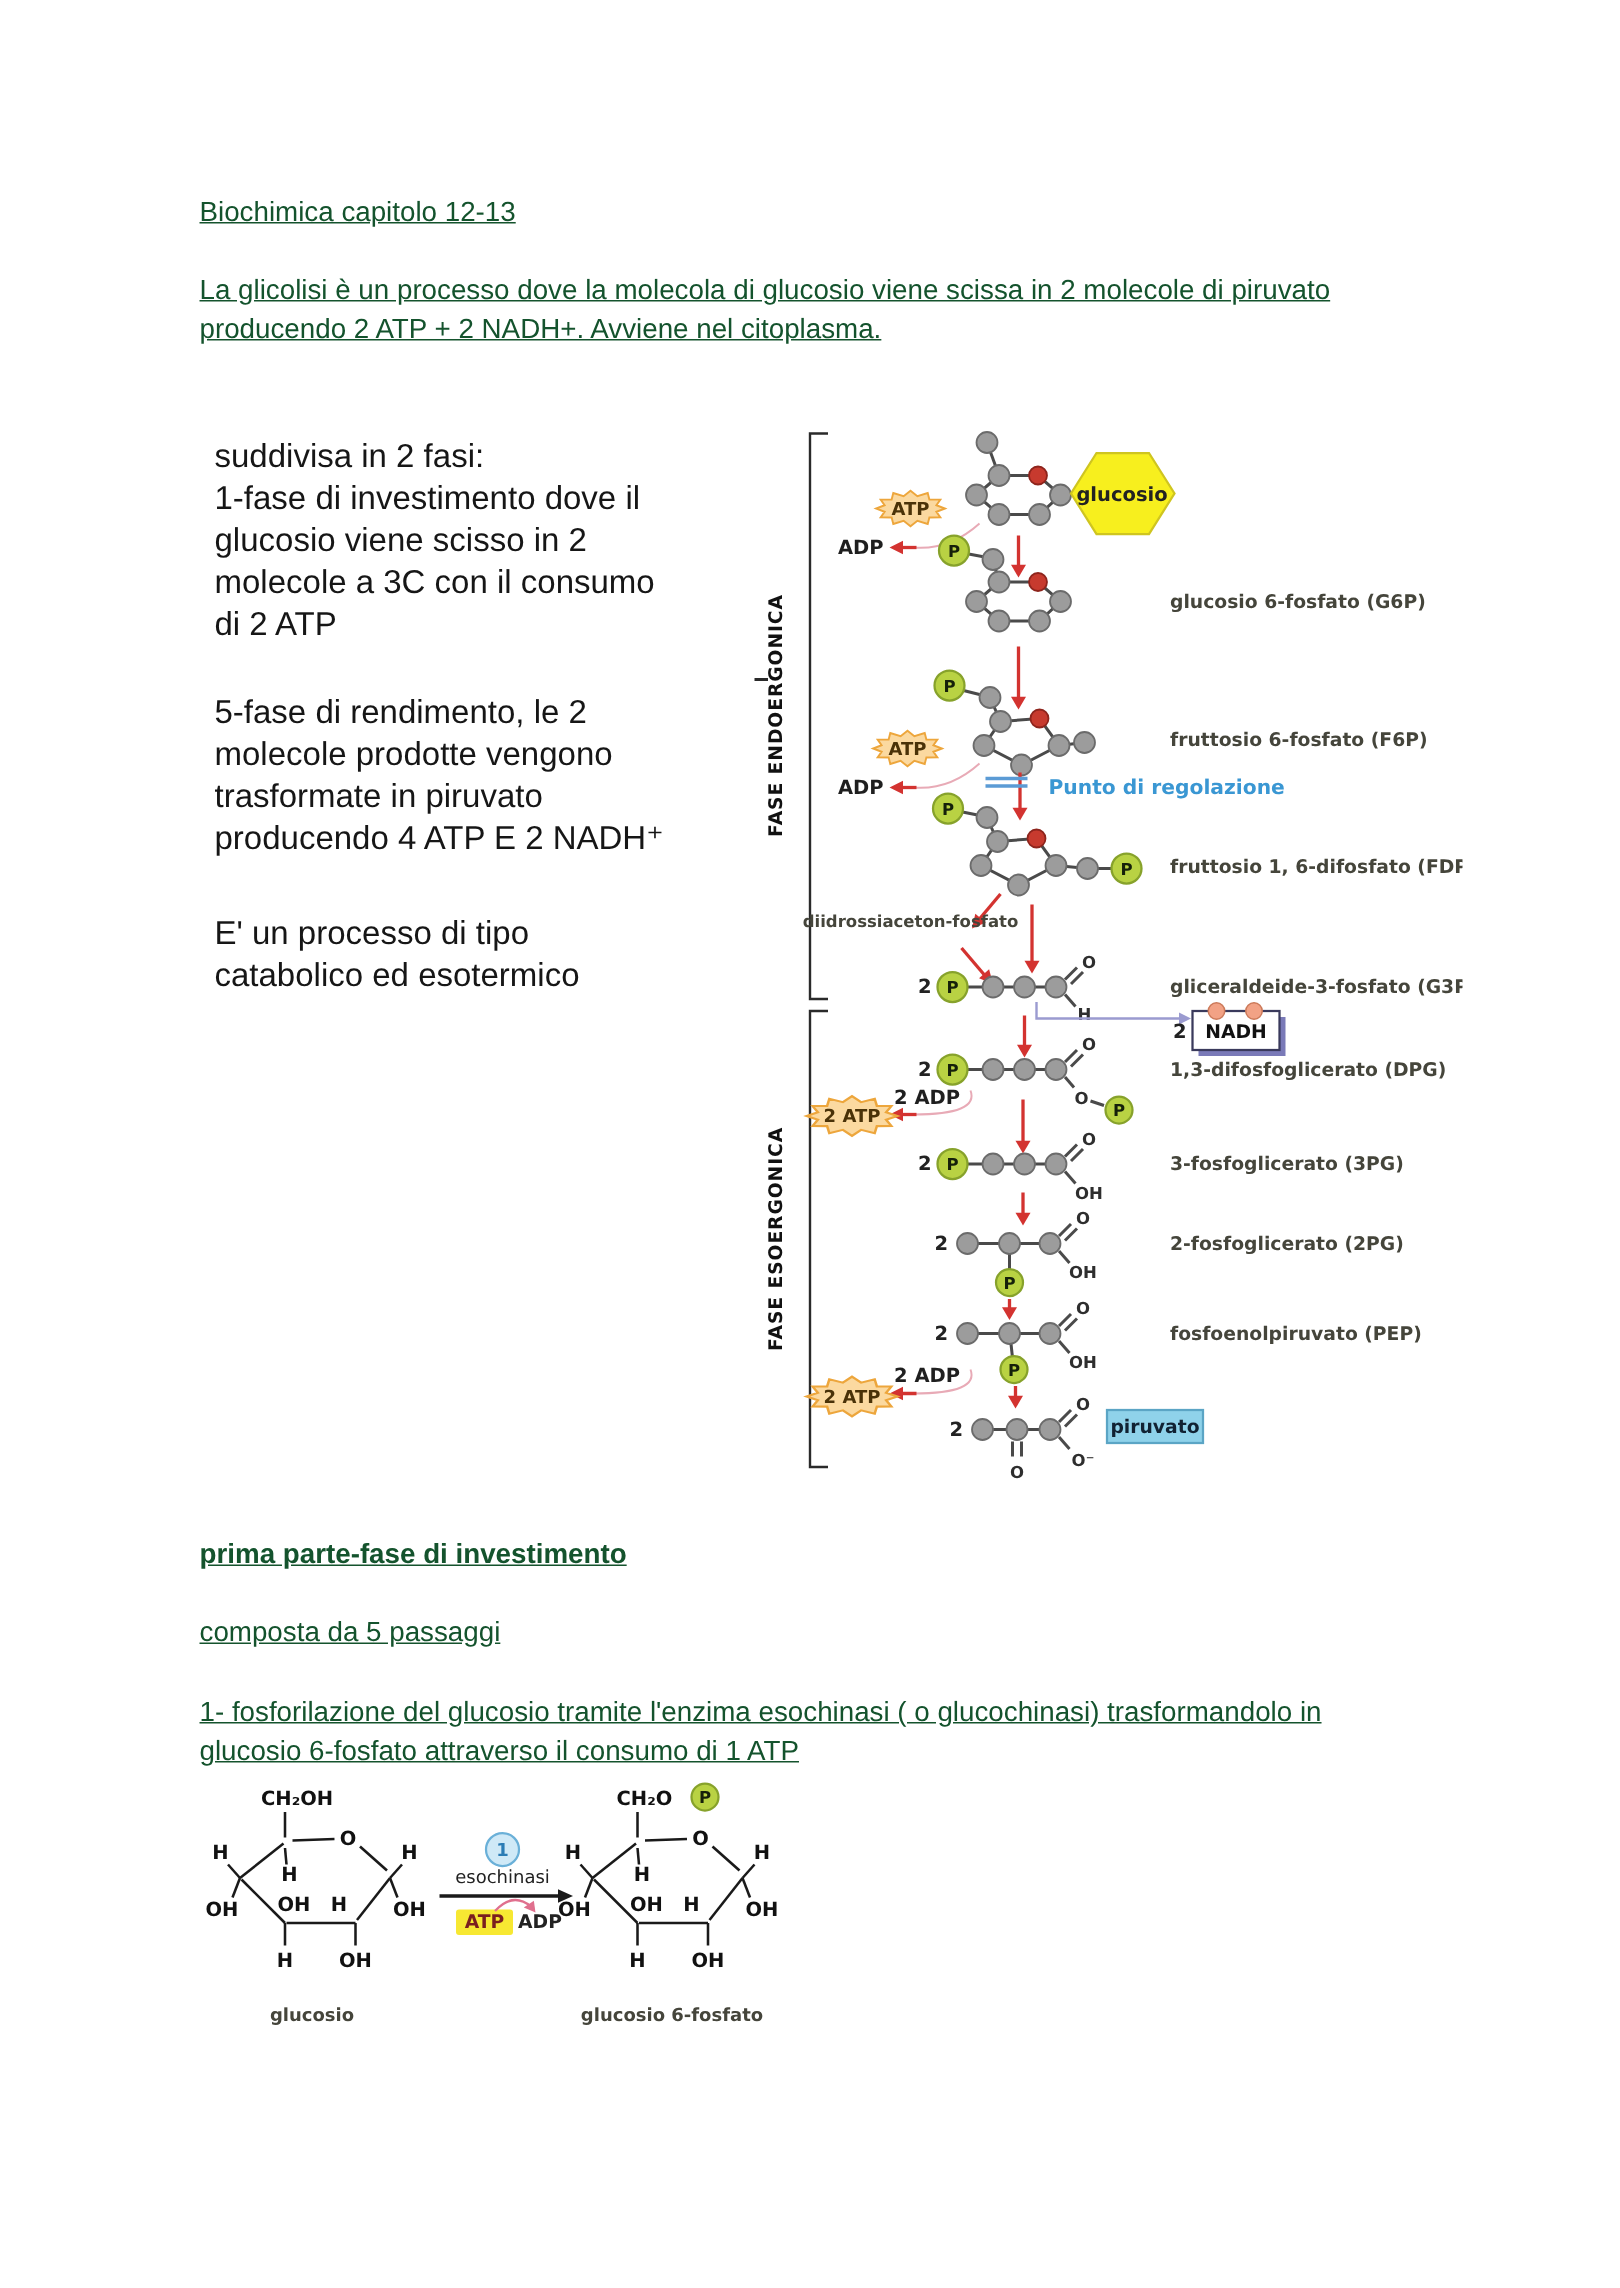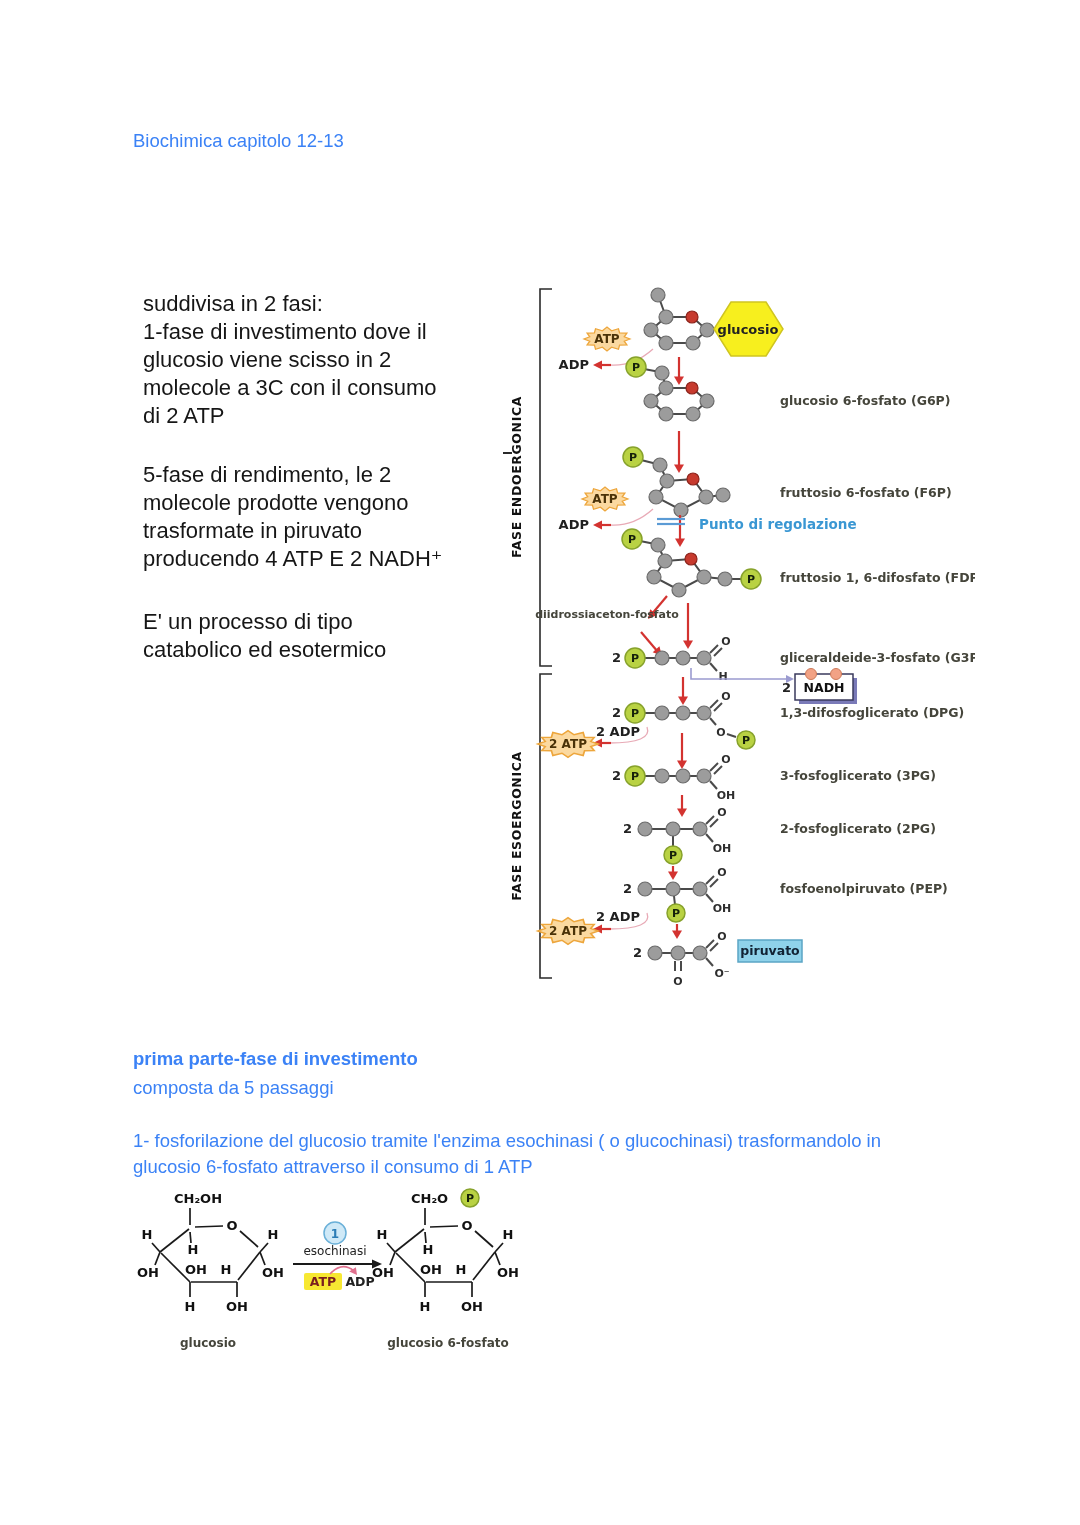--- a/index.html
+++ b/index.html
@@ -1,19 +1,19 @@
 <!DOCTYPE html>
 <html><head>
 <meta charset="utf-8">
 <style>
   html,body{margin:0;padding:0;background:#e8e8e8;}
   .page{position:relative;width:1080px;height:1525px;background:#ffffff;margin:0 auto;
         font-family:"Liberation Sans","DejaVu Sans",sans-serif;color:#1c1c1c;overflow:hidden;}
   .abs{position:absolute;}
-  .body-text{font-size:18.5px;line-height:26px;white-space:pre-line;color:#3b82f6;}
+  .body-text{font-size:18.5px;line-height:26px;white-space:pre-line;color:#14532d;text-decoration:underline;}
   .bold{font-weight:bold;}
   .notes{font-size:22px;line-height:28px;white-space:pre-line;color:#161616;}
   svg text{font-family:"DejaVu Sans","Liberation Sans",sans-serif;}
   .lbl{font-size:12.5px;font-weight:bold;fill:#45453b;}
   .atom{font-size:11px;font-weight:bold;fill:#2e2e2e;text-anchor:middle;}
   .mult{font-size:13px;font-weight:bold;fill:#222;text-anchor:end;}
   .ptxt{font-size:11px;font-weight:bold;fill:#15200a;text-anchor:middle;}
   .adp{font-size:13px;font-weight:bold;fill:#1f1f1f;text-anchor:end;}
   .atpw{font-size:12px;font-weight:bold;fill:#4a3208;text-anchor:middle;}
   .fase{font-size:12.5px;font-weight:bold;fill:#111;letter-spacing:0.6px;text-anchor:middle;}
@@ -35,20 +35,22 @@
   .gball{fill:#9c9c9c;stroke:#6b6b6b;stroke-width:1.2;}
   .oball{fill:#c73a2e;stroke:#8e241c;stroke-width:1.2;}
   .pball{fill:#b9d243;stroke:#87a22b;stroke-width:1.5;}
 </style>
 </head>
 <body>
 
 <div class="page">
 
   <div class="abs body-text" style="left:133px;top:128px">Biochimica capitolo 12-13</div>
+  <div class="abs body-text" style="left:133px;top:180px;width:860px">La glicolisi è un processo dove la molecola di glucosio viene scissa in 2 molecole di piruvato
+producendo 2 ATP + 2 NADH+. Avviene nel citoplasma.</div>
 
   <div class="abs notes" style="left:143px;top:290px"><span>suddivisa in 2 fasi:</span>
 <span>1-fase di investimento dove il
 glucosio viene scisso in 2
 molecole a 3C con il consumo
 di 2 ATP</span></div>
   <div class="abs notes" style="left:143px;top:461px">5-fase di rendimento, le 2
 molecole prodotte vengono
 trasformate in piruvato
 producendo 4 ATP E 2 NADH⁺</div>
@@ -328,21 +330,21 @@
         <circle class="gball" cx="183" cy="672" r="7"></circle>
         <circle class="gball" cx="205" cy="672" r="7"></circle>
       <text class="atom" x="227" y="659">O</text>
       <text class="atom" x="227" y="696">O⁻</text>
       <text class="atom" x="183" y="704">O</text>
       <rect x="243" y="659" width="64" height="22" fill="#8fd2ea" stroke="#5ba5c5" stroke-width="1.5"></rect>
       <text class="pyr" x="275" y="674">piruvato</text>
     </g>
   </svg>
 
-  <div class="abs body-text bold" style="left:133px;top:1046px">prima parte-fase di investimento</div>
+  <div class="abs body-text bold" style="left:133px;top:1023px">prima parte-fase di investimento</div>
   <div class="abs body-text" style="left:133px;top:1075px">composta da 5 passaggi</div>
   <div class="abs body-text" style="left:133px;top:1128px;width:880px">1- fosforilazione del glucosio tramite l'enzima esochinasi ( o glucochinasi) trasformandolo in
 glucosio 6-fosfato attraverso il consumo di 1 ATP</div>
 
   <svg class="abs" style="left:130px;top:1185px" width="520" height="175" viewBox="0 0 520 175">
 
     <g>
       <text class="satomL" x="44" y="18">CH₂OH</text>
       <line class="sline" x1="60" y1="23" x2="60" y2="40"></line>
       <line class="sline" x1="65" y1="42" x2="93" y2="41"></line>

